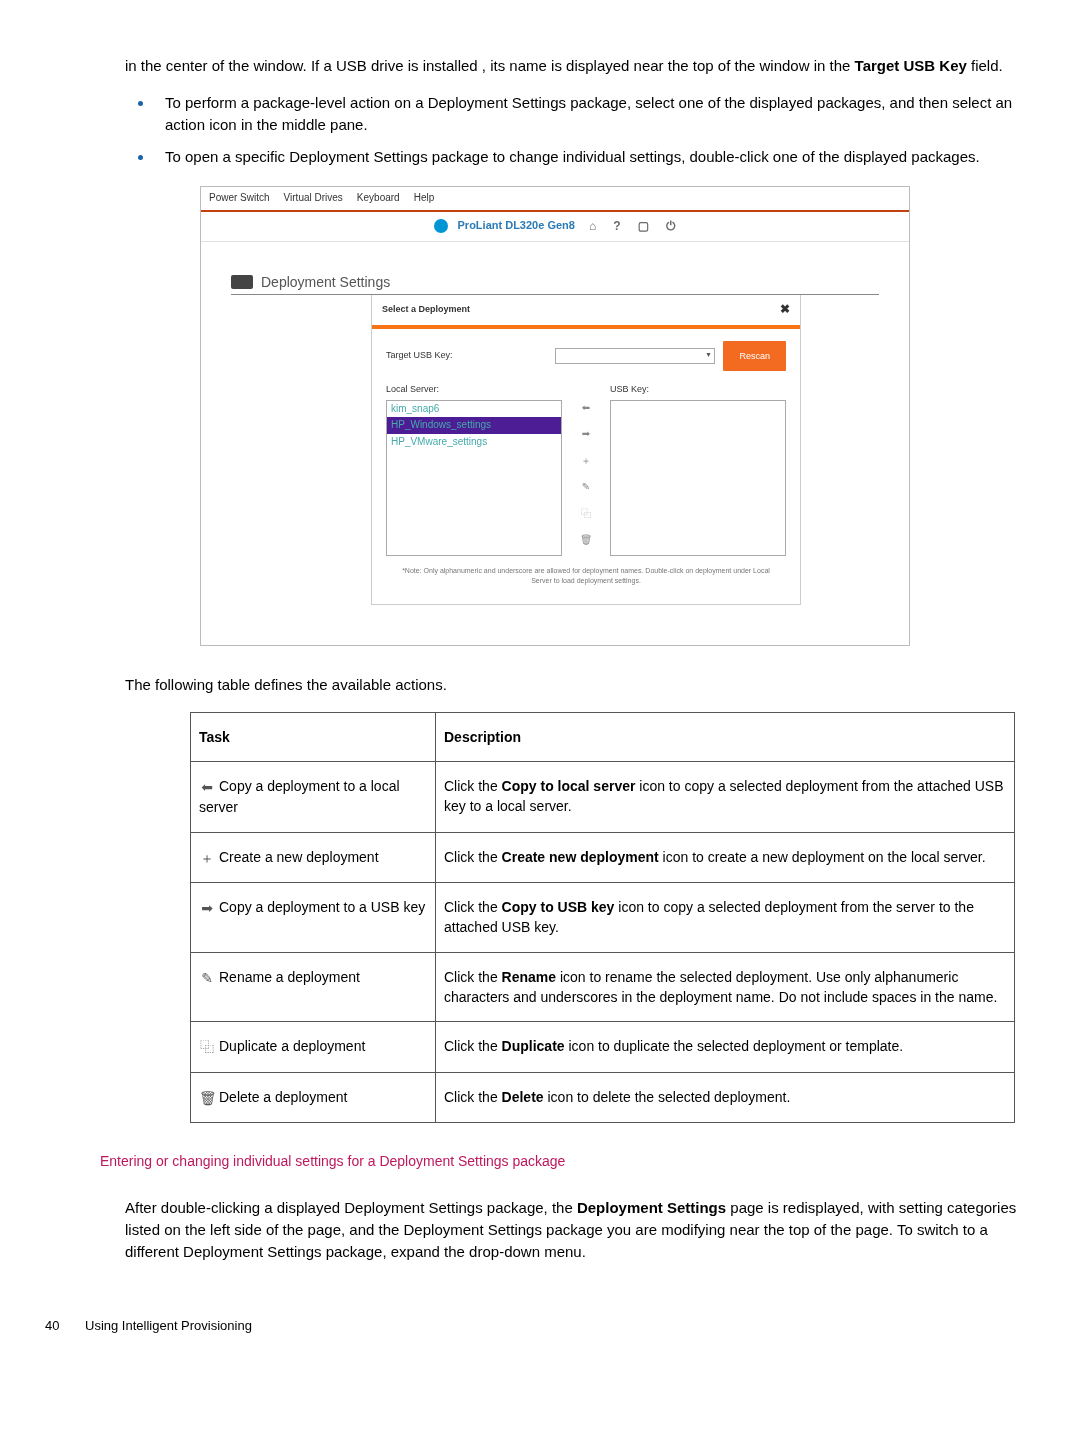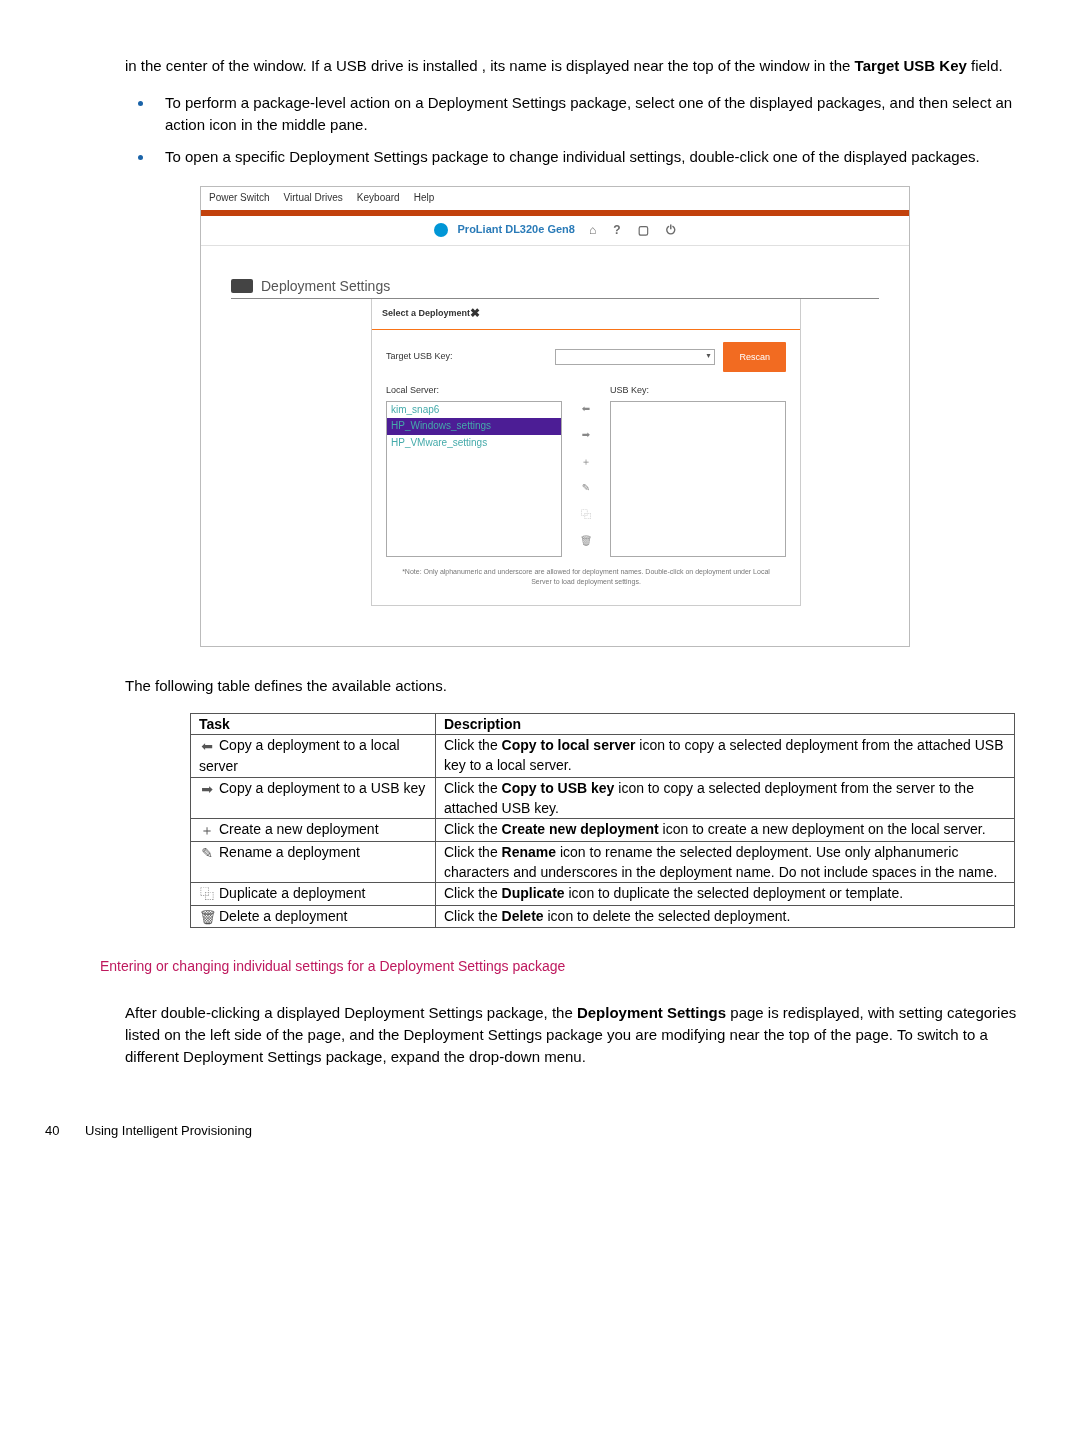--- a/index.html
+++ b/index.html
@@ -19,21 +19,21 @@
   ul.bullets li::marker { color: #1a63a8; font-size: 18px; }
 
   
   .screenshot {
     width: 710px; margin-left: 140px; margin-bottom: 28px;
     border: 1px solid #bbb; background: #fff;
     font-size: 10px; color: #333;
   }
   .ss-menubar {
     display: flex; gap: 14px; padding: 4px 8px;
-    border-bottom: 6px solid #c2410c; background: #fff;
+    border-bottom: 2px solid #c2410c; background: #fff;
   }
   .ss-titlebar {
     display: flex; justify-content: center; align-items: center;
     padding: 6px 12px; border-bottom: 1px solid #e0e0e0;
     color: #2a7bb8; font-weight: bold; font-size: 11px;
   }
   .ss-titlebar .right span { margin-left: 14px; color: #6b6b6b; font-size: 12px; }
   .ss-hp { display: inline-block; width: 14px; height: 14px; border-radius: 50%; background: #0096d6; margin-right: 6px; vertical-align: middle; }
   .ss-body { padding: 30px 30px 40px 30px; background: #fff; }
   .ss-section-title {
@@ -42,22 +42,22 @@
     display: flex; align-items: center; gap: 8px;
   }
   .ss-section-title .gear {
     display: inline-block; width: 22px; height: 14px; background: #444; border-radius: 2px; position: relative;
   }
   .ss-panel {
     margin-left: 140px; width: 430px; border-left: 1px solid #ccc; border-right: 1px solid #ccc; border-bottom: 1px solid #ccc;
     padding: 0 0 18px 0; background: #fff;
   }
   .ss-panel-head {
-    display: flex; justify-content: flex-start; align-items: center;
-    padding: 6px 10px; border-bottom: 1px solid #f97316; font-weight: bold; font-size: 9px;
+    display: flex; justify-content: space-between; align-items: center;
+    padding: 6px 10px; border-bottom: 4px solid #f97316; font-weight: bold; font-size: 9px;
   }
   .ss-close { cursor: default; font-size: 12px; }
   .ss-panel-content { padding: 12px 14px 0 14px; }
   .ss-row { display: flex; align-items: center; gap: 8px; margin-bottom: 12px; font-size: 9px; }
   .ss-select { width: 160px; height: 16px; border: 1px solid #aaa; background: #fff; text-align: right; padding-right: 4px; font-size: 8px; color: #555;}
   .ss-rescan {
     background: #f26b21; color: #fff; border: none; padding: 10px 16px;
     font-size: 9px; border-radius: 1px;
   }
   .ss-cols { display: flex; gap: 10px; }
@@ -75,21 +75,21 @@
   .ss-note { font-size: 7px; color: #777; text-align: center; margin-top: 10px; padding: 0 10px; }
 
   .after-text { margin-left: 65px; margin-bottom: 16px; }
 
   
   table.actions {
     width: 825px; margin-left: 130px; border-collapse: collapse; font-size: 14px;
     margin-bottom: 28px;
   }
   table.actions th, table.actions td {
-    border: 1px solid #555; padding: 0 8px; vertical-align: top; text-align: left;
+    border: 1px solid #555; padding: 14px 8px; vertical-align: top; text-align: left;
   }
   table.actions th { font-weight: bold; }
   .task-cell { white-space: normal; }
   .tiny-icon { display: inline-block; width: 16px; text-align: center; color: #555; vertical-align: middle; margin-right: 4px; }
 
   h2.section {
     color: #be185d; font-weight: normal; font-size: 14px;
     margin: 8px 0 26px 40px;
   }
   .section-body { margin-left: 65px; }
@@ -183,26 +183,26 @@
   <tbody>
       <tr>
     <th style="width:245px">Task</th>
     <th>Description</th>
   </tr>
   <tr>
     <td class="task-cell"><span class="tiny-icon">⬅</span><span>Copy a deployment to a local server</span></td>
     <td><span>Click the </span><b>Copy to local server</b><span> icon to copy a selected deployment from the attached USB key to a local server.</span></td>
   </tr>
   <tr>
+    <td class="task-cell"><span class="tiny-icon">＋</span><span>Create a new deployment</span></td>
+    <td><span>Click the </span><b>Create new deployment</b><span> icon to create a new deployment on the local server.</span></td>
+  </tr>
+  <tr>
     <td class="task-cell"><span class="tiny-icon">➡</span><span>Copy a deployment to a USB key</span></td>
     <td><span>Click the </span><b>Copy to USB key</b><span> icon to copy a selected deployment from the server to the attached USB key.</span></td>
-  </tr>
-  <tr>
-    <td class="task-cell"><span class="tiny-icon">＋</span><span>Create a new deployment</span></td>
-    <td><span>Click the </span><b>Create new deployment</b><span> icon to create a new deployment on the local server.</span></td>
   </tr>
   <tr>
     <td class="task-cell"><span class="tiny-icon">✎</span><span>Rename a deployment</span></td>
     <td><span>Click the </span><b>Rename</b><span> icon to rename the selected deployment. Use only alphanumeric characters and underscores in the deployment name. Do not include spaces in the name.</span></td>
   </tr>
   <tr>
     <td class="task-cell"><span class="tiny-icon">⿻</span><span>Duplicate a deployment</span></td>
     <td><span>Click the </span><b>Duplicate</b><span> icon to duplicate the selected deployment or template.</span></td>
   </tr>
   <tr>

